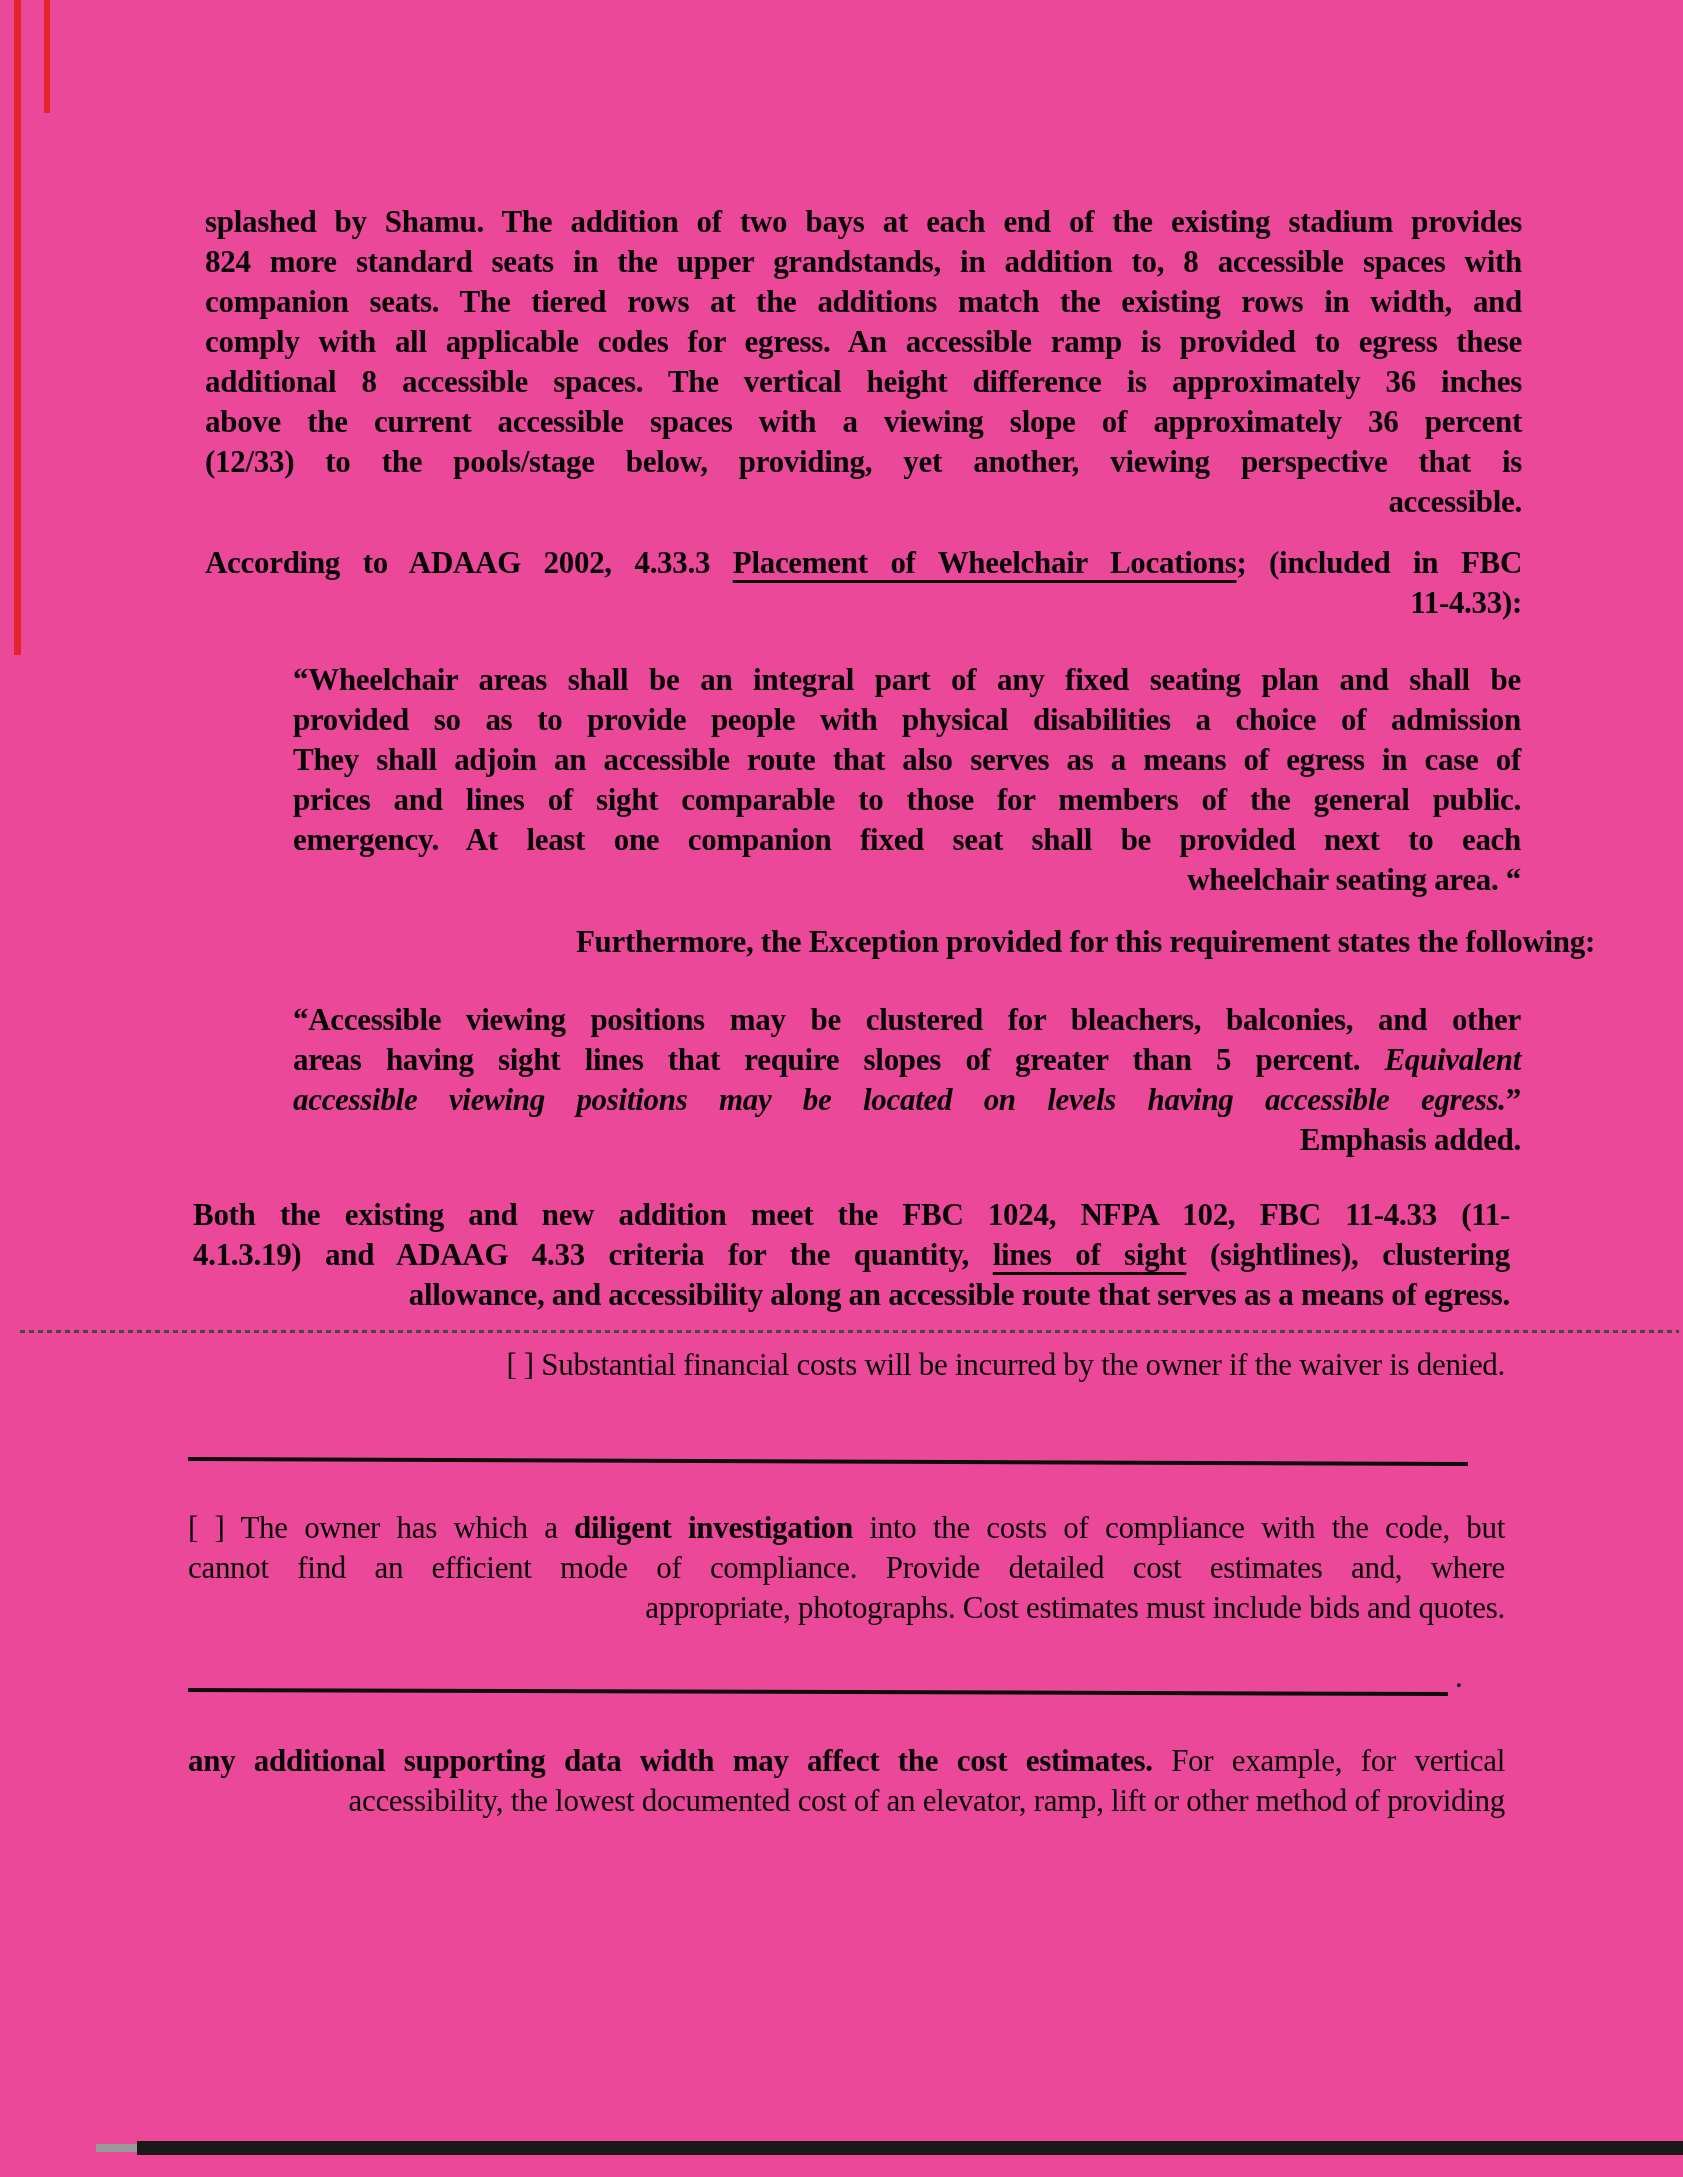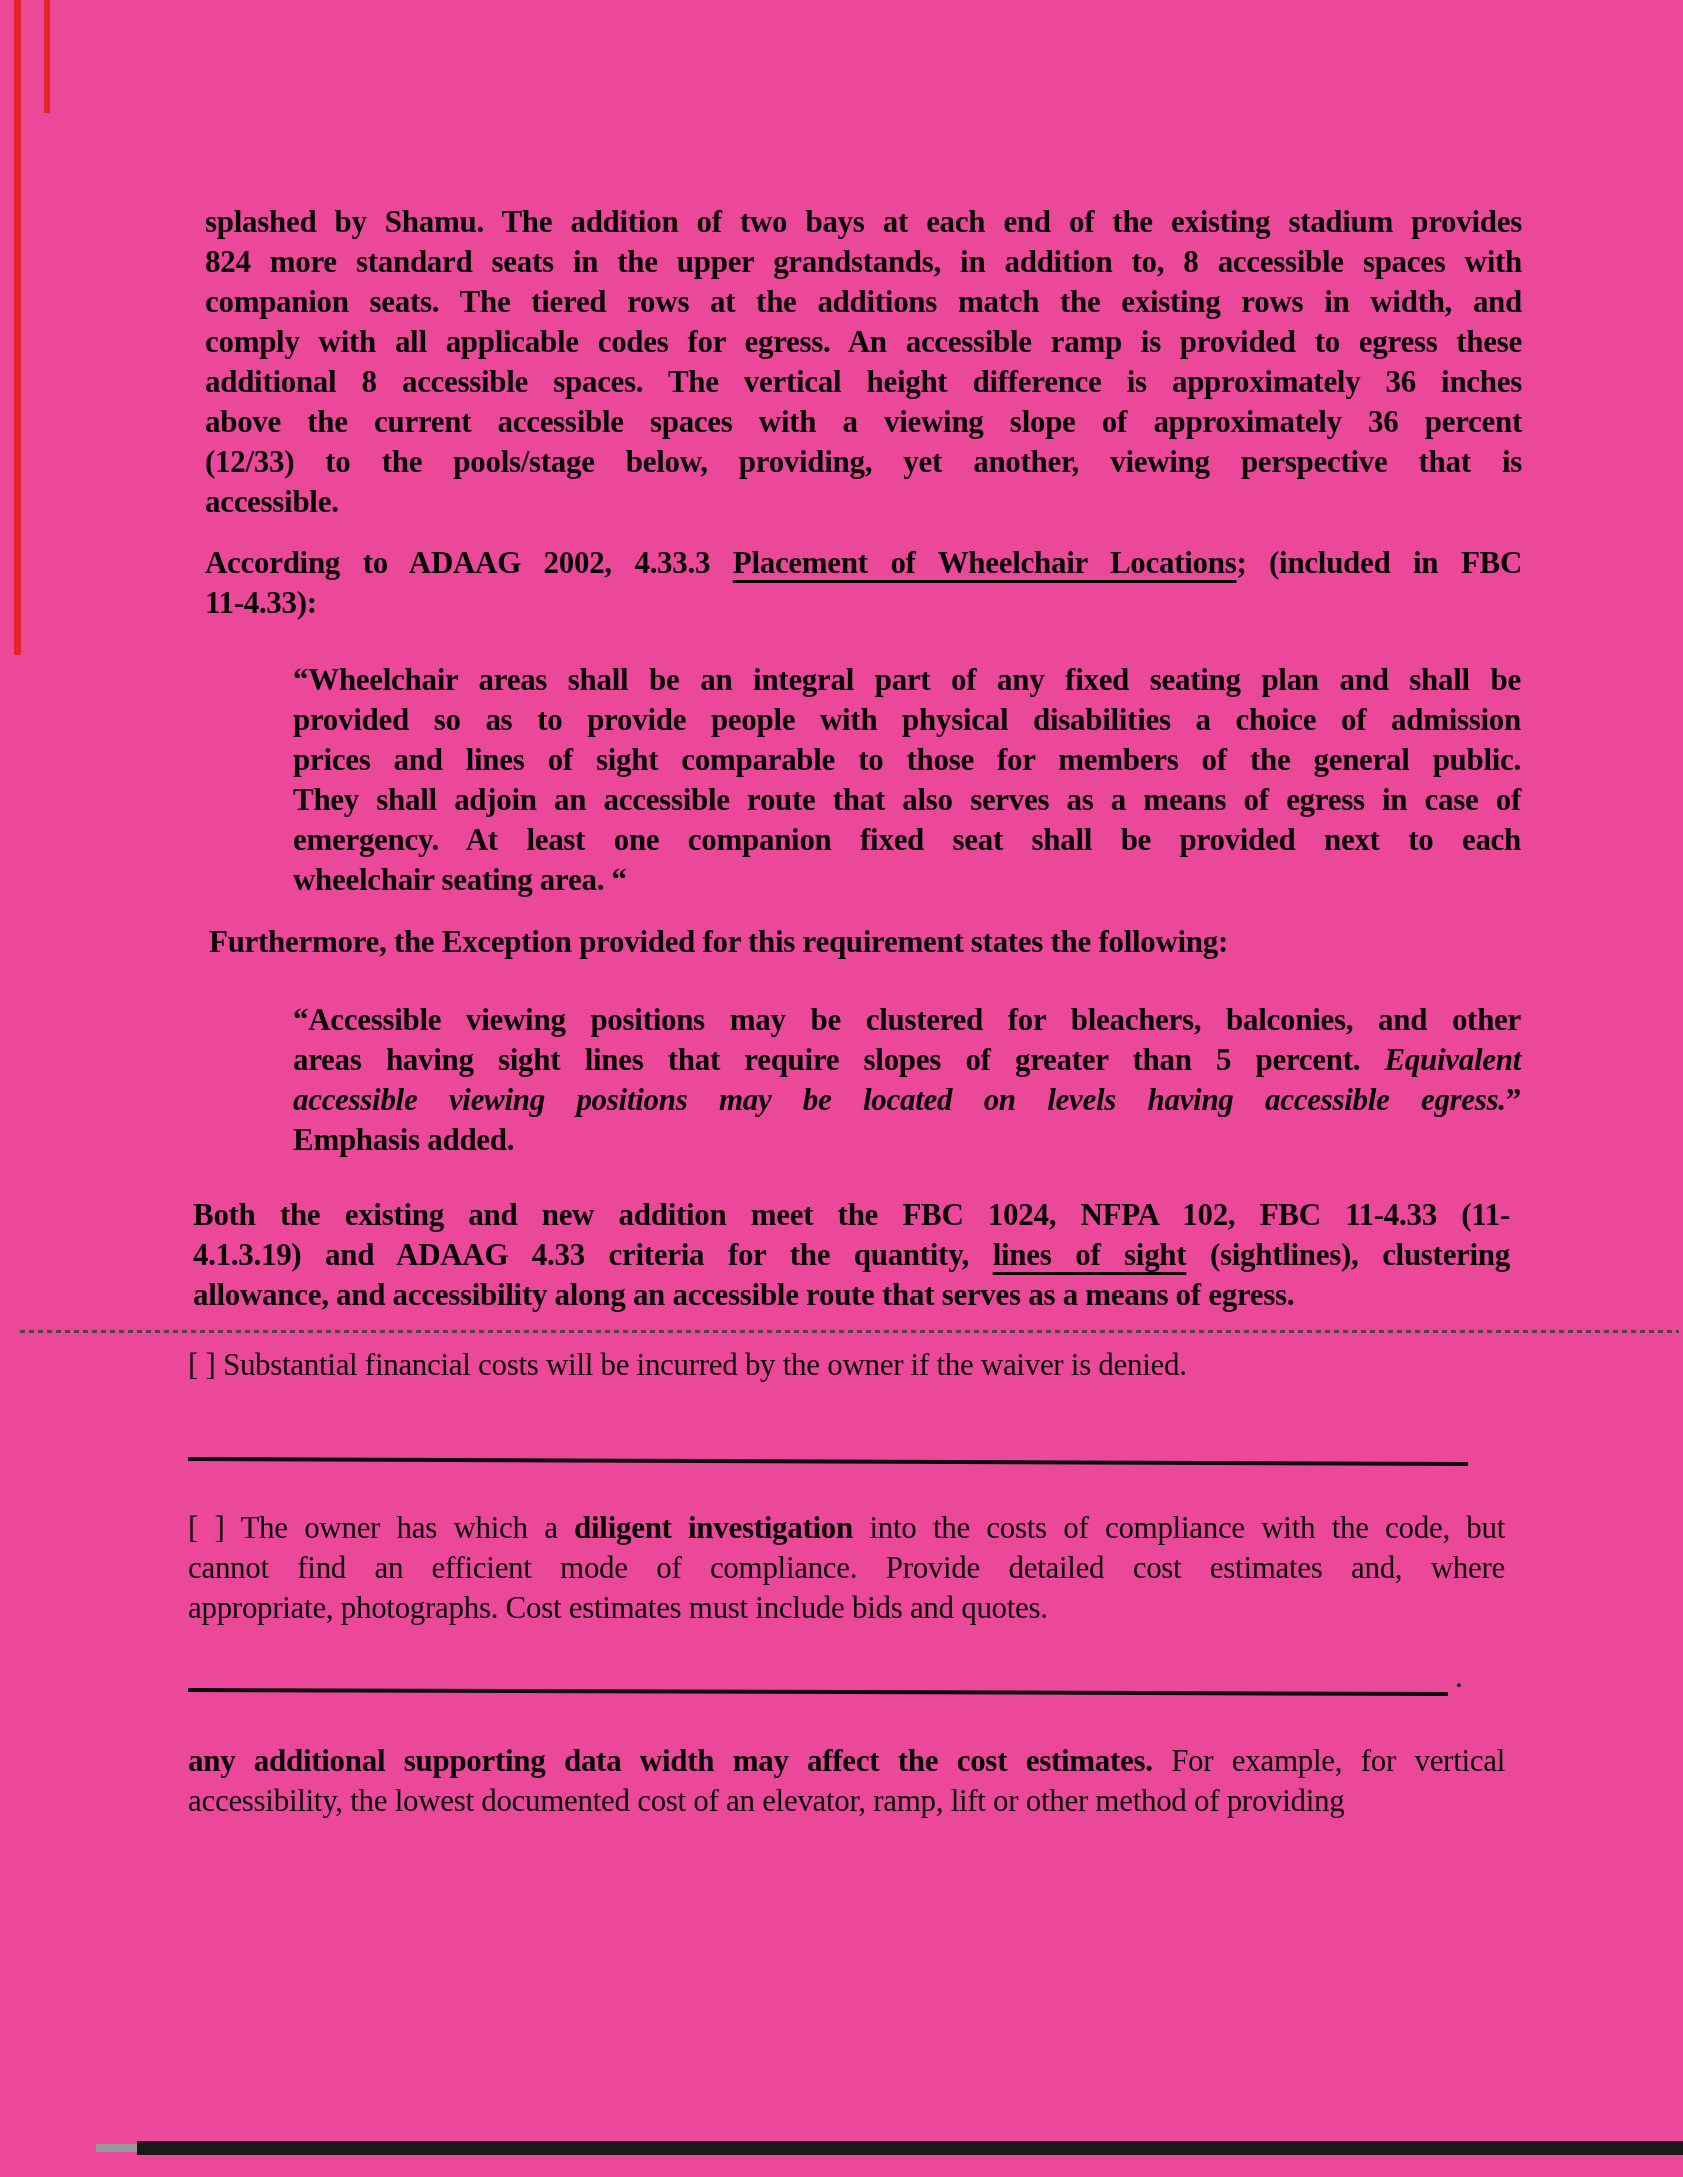--- a/index.html
+++ b/index.html
@@ -12,20 +12,21 @@
     color: #060606;
     overflow: hidden;
   }
   .block { position: absolute; }
   .tl {
     font-size: 31px;
     line-height: 40px;
     letter-spacing: -0.3px;
     font-weight: 700;
     white-space: nowrap;
+    text-align: right;
   }
   .just {
     white-space: normal;
     text-align: justify;
     text-align-last: justify;
     text-justify: inter-word;
   }
   .regular .tl { font-weight: 400; }
   .seg-b { font-weight: 700; }
   .seg-r { font-weight: 400; }
@@ -78,22 +79,22 @@
   </div>
 
   <div class="block" style="left:205px; top:543px; width:1317px;">
     <div class="tl just"><span class="seg-b">According to ADAAG 2002, 4.33.3 </span><span class="seg-u">Placement of Wheelchair Locations</span><span class="seg-b">; (included in FBC</span></div>
     <div class="tl"><span class="seg-b">11-4.33):</span></div>
   </div>
 
   <div class="block" style="left:293px; top:660px; width:1228px;">
     <div class="tl just"><span class="seg-b">“Wheelchair areas shall be an integral part of any fixed seating plan and shall be</span></div>
     <div class="tl just"><span class="seg-b">provided so as to provide people with physical disabilities a choice of admission</span></div>
+    <div class="tl just"><span class="seg-b">They shall adjoin an accessible route that also serves as a means of egress in case of</span></div>
     <div class="tl just"><span class="seg-b">prices and lines of sight comparable to those for members of the general public.</span></div>
-    <div class="tl just"><span class="seg-b">They shall adjoin an accessible route that also serves as a means of egress in case of</span></div>
     <div class="tl just"><span class="seg-b">emergency. At least one companion fixed seat shall be provided next to each</span></div>
     <div class="tl"><span class="seg-b">wheelchair seating area. “</span></div>
   </div>
 
   <div class="block" style="left:209px; top:922px; width:1386px;">
     <div class="tl"><span class="seg-b">Furthermore, the Exception provided for this requirement states the following:</span></div>
   </div>
 
   <div class="block" style="left:293px; top:1000px; width:1228px;">
     <div class="tl just"><span class="seg-b">“Accessible viewing positions may be clustered for bleachers, balconies, and other</span></div>

